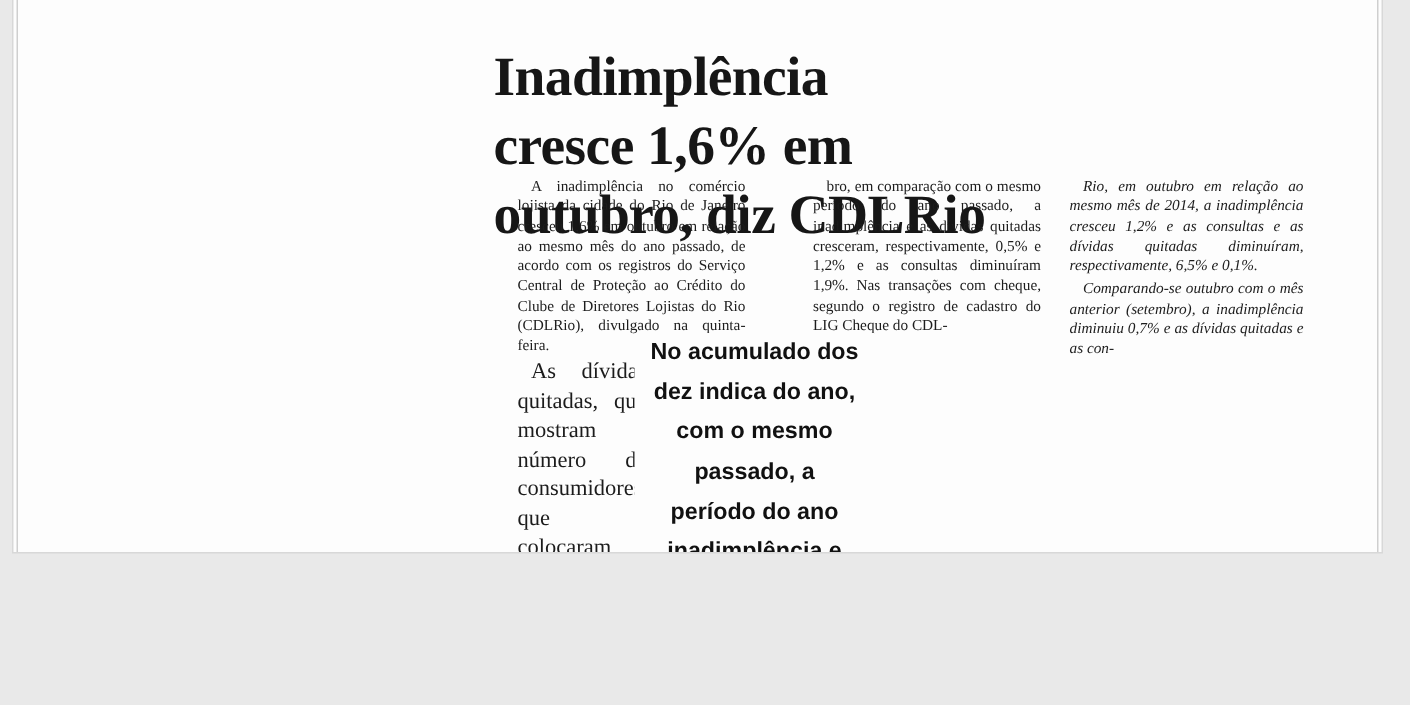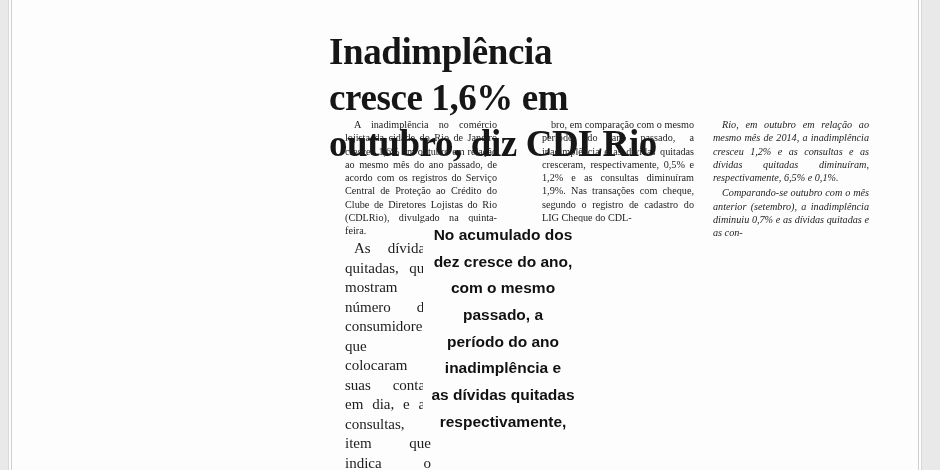--- a/index.html
+++ b/index.html
@@ -22,21 +22,21 @@
     height: 470px;
     background: #e9e9e9;
   }
 
   
   #sheet {
     position: absolute;
     left: 9px;
     top: 0px;
     width: 912px;
-    height: 470px;
+    height: 368px;
     background: #fdfdfd;
     box-shadow: 0 0 0 1px #d8d8d8;
     overflow: hidden;
   }
 
   
   .edge-rule {
     position: absolute;
     top: 0;
     width: 1px;
@@ -140,21 +140,21 @@
         <p class="first">bro, em comparação com o mesmo período do ano passado, a inadimplência e as dívidas quitadas cresceram, respectivamente, 0,5% e 1,2% e as consultas diminuíram 1,9%. Nas transações com cheque, segundo o registro de cadastro do LIG Cheque do CDL-</p>
       </div>
 
       <div class="col col-3">
         <p class="first">Rio, em outubro em relação ao mesmo mês de 2014, a inadimplência cresceu 1,2% e as consultas e as dívidas quitadas diminuíram, respectivamente, 6,5% e 0,1%.</p>
         <p>Comparando-se outubro com o mês anterior (setembro), a inadimplência diminuiu 0,7% e as dívidas quitadas e as con-</p>
       </div>
 
       <div id="pullquote">
         <span class="clipped">No acumulado dos</span>
-        <span class="clipped">dez cresce do ano,</span>
+        <span class="clipped">dez indica do ano,</span>
         <span class="clipped">com o mesmo</span>
         <span class="clipped">passado, a</span>
         <span class="clipped">período do ano</span>
         <span class="clipped">inadimplência e</span>
         <span class="clipped">as dívidas quitadas</span>
         <span class="clipped">respectivamente,</span>
 
       </div>
 
     </div>

